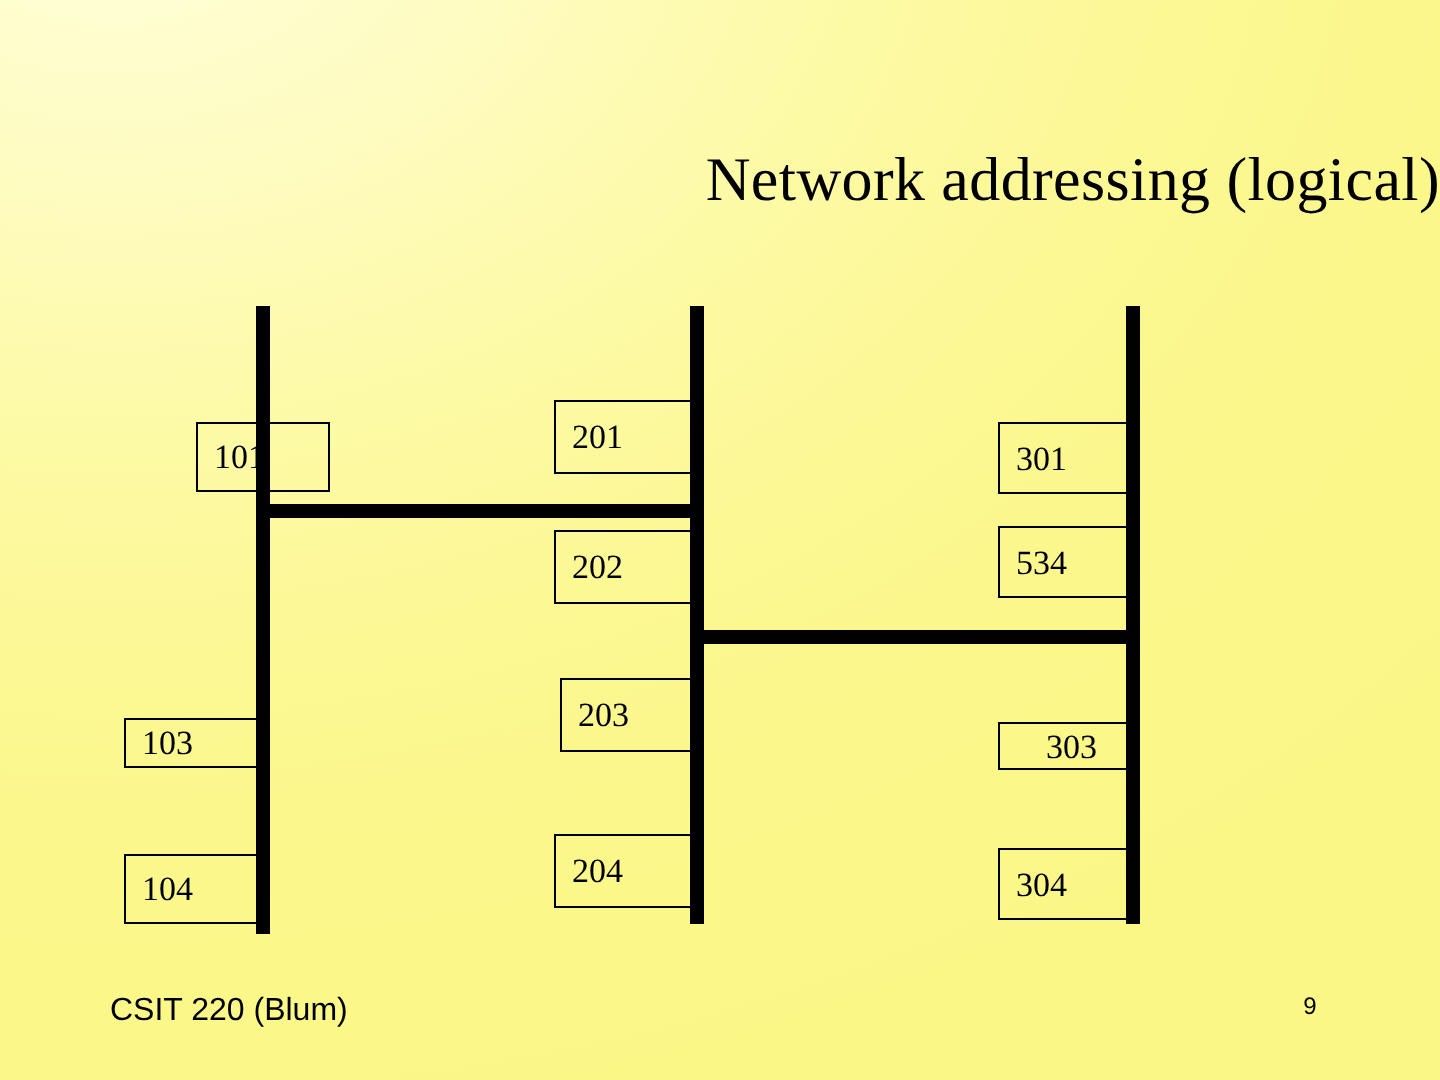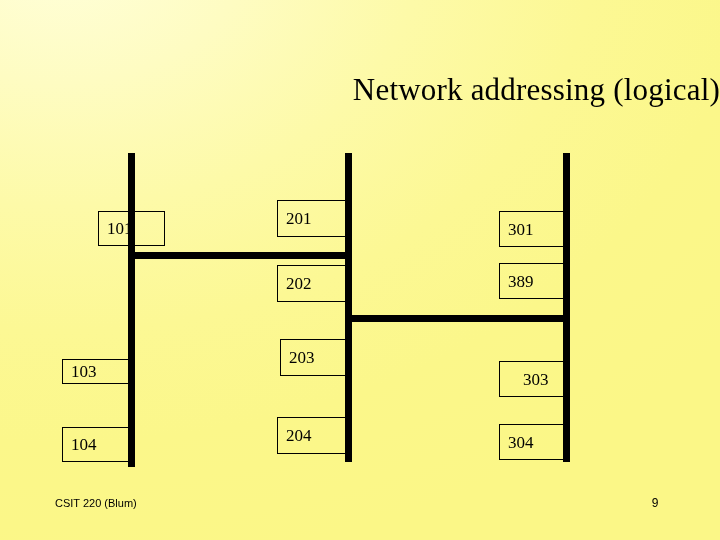--- a/index.html
+++ b/index.html
@@ -77,21 +77,21 @@
     align-items: center;
     padding-left: 8px;
   }
 
   
   #footer-text {
     position: absolute;
     left: 55px;
     top: 497px;
     font-family: "Liberation Sans", sans-serif;
-    font-size: 11px;
+    font-size: 16px;
     color: #000000;
     white-space: nowrap;
   }
 
   #page-number {
     position: absolute;
     left: 640px;
     top: 496px;
     width: 30px;
     text-align: center;
@@ -114,22 +114,22 @@
       <div class="link" style="left: 128px; top: 252px; width: 224px; height: 7px;"></div>
       <div class="link" style="left: 345px; top: 315px; width: 225px; height: 7px;"></div>
       <div class="node-box" style="left: 62px; top: 211px; width: 67px; height: 35px; margin-left: 36px;">101</div>
       <div class="node-box" style="left: 62px; top: 359px; width: 67px; height: 25px;">103</div>
       <div class="node-box" style="left: 62px; top: 427px; width: 67px; height: 35px; text-align: center;">104</div>
       <div class="node-box" style="left: 277px; top: 200px; width: 69px; height: 37px;">201</div>
       <div class="node-box" style="left: 277px; top: 265px; width: 69px; height: 37px;">202</div>
       <div class="node-box" style="left: 280px; top: 339px; width: 67px; height: 37px;">203</div>
       <div class="node-box" style="left: 277px; top: 417px; width: 69px; height: 37px;">204</div>
       <div class="node-box" style="left: 499px; top: 211px; width: 66px; height: 36px;">301</div>
-      <div class="node-box" style="left: 499px; top: 263px; width: 66px; height: 36px;">389</div>
-      <div class="node-box" style="left: 499px; top: 361px; width: 66px; height: 36px; padding-left: 23px;">303</div>
+      <div class="node-box" style="left: 499px; top: 263px; width: 66px; height: 36px;">534</div>
+      <div class="node-box" style="left: 499px; top: 361px; width: 66px; height: 24px; padding-left: 23px;">303</div>
       <div class="node-box" style="left: 499px; top: 424px; width: 66px; height: 36px;">304</div>
     </div>
 
   <div id="footer-text">CSIT 220 (Blum)</div>
 
   <div id="page-number">9</div>
 
 </div>
 
 </body></html>

